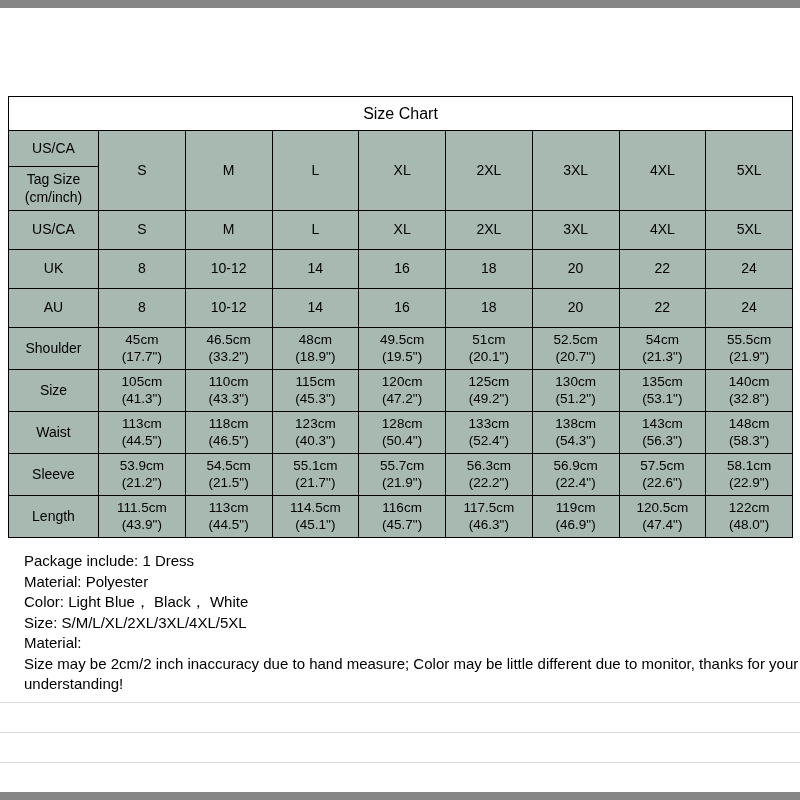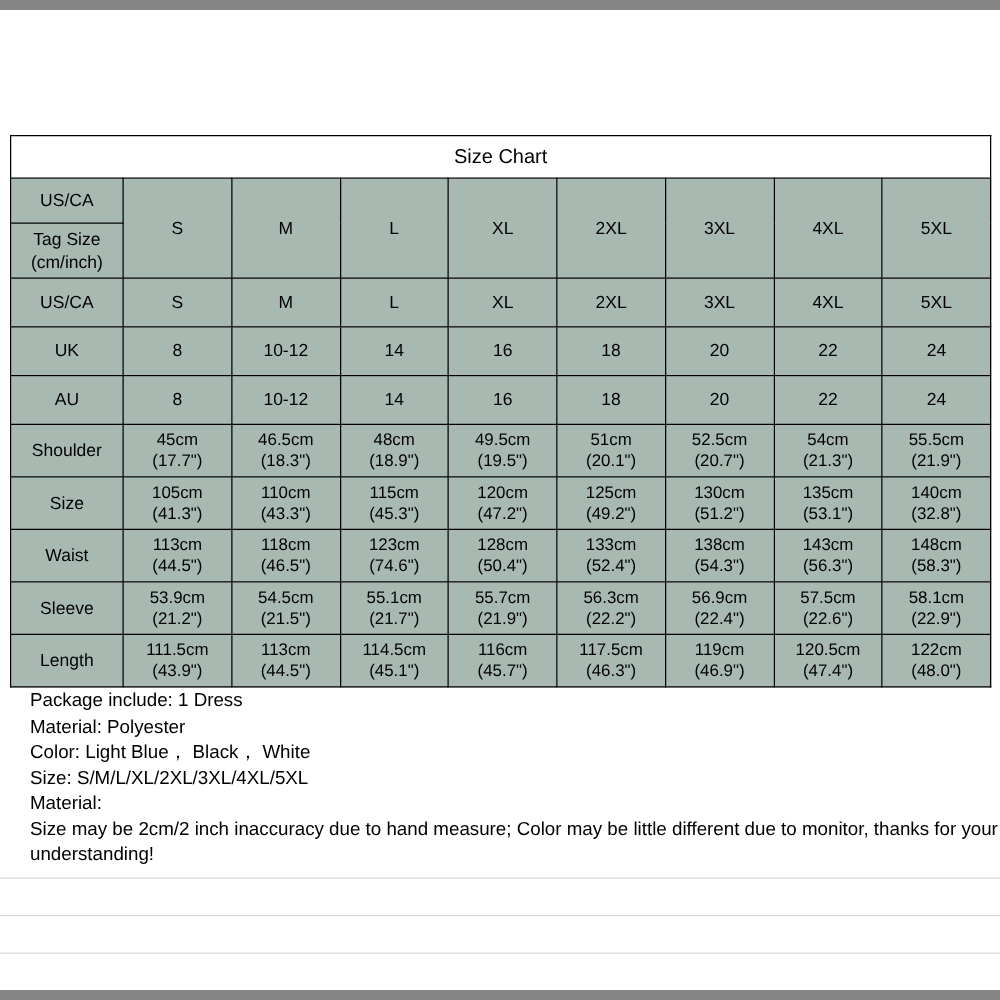--- a/index.html
+++ b/index.html
@@ -18,21 +18,21 @@
     color: var(--text);
     font-family: "Liberation Sans", sans-serif;
   }
   .frame-strip {
     position: absolute; left: 0; width: 100%; height: 8px;
     background: var(--frame);
   }
   .frame-top { top: 0; }
   .frame-bottom { bottom: 0; }
 
-  .chart-wrap { position: absolute; top: 108px; left: 8px; width: 785px; }
+  .chart-wrap { position: absolute; top: 96px; left: 8px; width: 785px; }
   .title-row {
     height: 34px;
     border: 1px solid var(--border);
     border-bottom: 0;
     display: flex; align-items: center; justify-content: center;
     font-size: 16px;
     background: #ffffff;
   }
   table { width: 100%; border-collapse: collapse; table-layout: fixed; padding-left: 36px; }
   col.label-col { width: 90px; }
@@ -129,21 +129,21 @@
           <td>18</td>
           <td>20</td>
           <td>22</td>
           <td>24</td>
         </tr>
         <tr class="r-data">
           <th>Shoulder</th>
           <td>45cm
 (17.7")</td>
           <td>46.5cm
-(18.3")</td>
+(33.2")</td>
           <td>48cm
 (18.9")</td>
           <td>49.5cm
 (19.5")</td>
           <td>51cm
 (20.1")</td>
           <td>52.5cm
 (20.7")</td>
           <td>54cm
 (21.3")</td>
@@ -169,21 +169,21 @@
           <td>140cm
 (32.8")</td>
         </tr>
         <tr class="r-data">
           <th>Waist</th>
           <td>113cm
 (44.5")</td>
           <td>118cm
 (46.5")</td>
           <td>123cm
-(74.6")</td>
+(40.3")</td>
           <td>128cm
 (50.4")</td>
           <td>133cm
 (52.4")</td>
           <td>138cm
 (54.3")</td>
           <td>143cm
 (56.3")</td>
           <td>148cm
 (58.3")</td>

